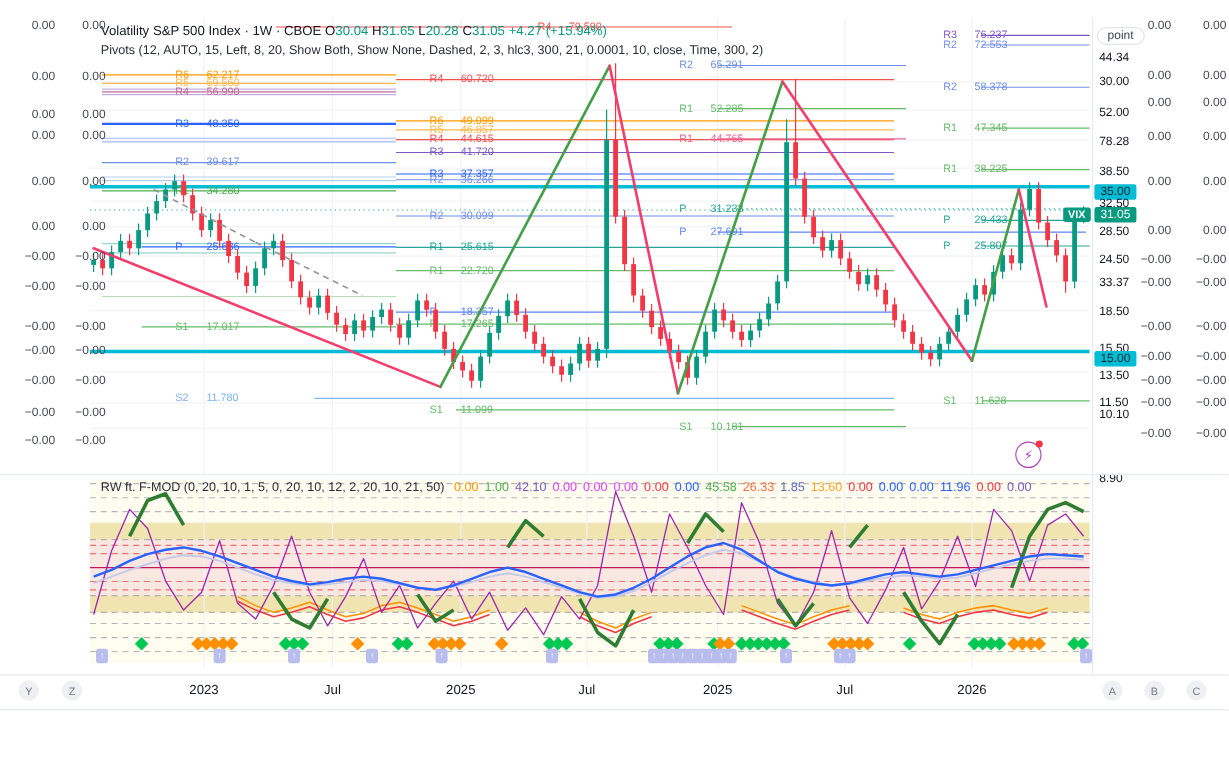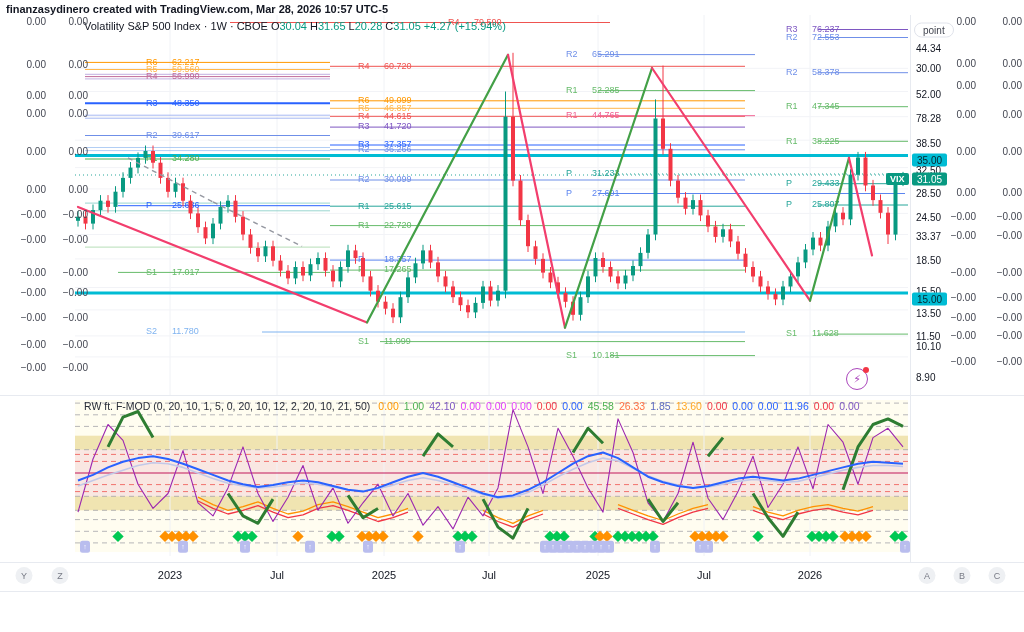--- a/index.html
+++ b/index.html
@@ -27,21 +27,20 @@
   .flash .dot{position:absolute;right:-2px;top:-2px;width:6px;height:6px;border-radius:50%;background:#f23645;}
   .brand{display:flex;align-items:center;gap:7px;}
   .brand-name{font-size:19px;font-weight:700;color:#131722;letter-spacing:-0.3px;}
   .sep-h{position:absolute;left:0;width:1024px;height:1px;background:#e7eaf0;}
   .sep-v{position:absolute;top:15px;width:1px;background:#e7eaf0;}
 </style>
 </head>
 <body>
 
 <div id="app">
-  <div class="abs hdr" style="left:6px;top:3px;">finanzasydinero created with TradingView.com, Mar 28, 2026 10:57 UTC-5</div>
 
   <svg id="svg-main" class="abs" style="left:0;top:0;" width="1024" height="396">
       <line x1="170" y1="15" x2="170" y2="395" stroke="#f0f2f6" stroke-width="1"></line>
       <line x1="277" y1="15" x2="277" y2="395" stroke="#f0f2f6" stroke-width="1"></line>
       <line x1="384" y1="15" x2="384" y2="395" stroke="#f0f2f6" stroke-width="1"></line>
       <line x1="489" y1="15" x2="489" y2="395" stroke="#f0f2f6" stroke-width="1"></line>
       <line x1="598" y1="15" x2="598" y2="395" stroke="#f0f2f6" stroke-width="1"></line>
       <line x1="704" y1="15" x2="704" y2="395" stroke="#f0f2f6" stroke-width="1"></line>
       <line x1="810" y1="15" x2="810" y2="395" stroke="#f0f2f6" stroke-width="1"></line>
       <line x1="75" y1="68.3" x2="908" y2="68.3" stroke="#f2f3f7" stroke-width="1"></line>
@@ -527,20 +526,21 @@
       <text x="655" y="152.62800000000004" font-size="7px" fill="#fff" text-anchor="middle">↑</text>
       <rect x="695" y="144.62800000000004" width="10" height="12" rx="2.5" fill="#b9bdee"></rect>
       <text x="700" y="152.62800000000004" font-size="7px" fill="#fff" text-anchor="middle">↑</text>
       <rect x="703" y="144.62800000000004" width="10" height="12" rx="2.5" fill="#b9bdee"></rect>
       <text x="708" y="152.62800000000004" font-size="7px" fill="#fff" text-anchor="middle">↑</text>
       <rect x="900" y="144.62800000000004" width="10" height="12" rx="2.5" fill="#b9bdee"></rect>
       <text x="905" y="152.62800000000004" font-size="7px" fill="#fff" text-anchor="middle">↑</text>
     </svg>
 
   <div class="abs legend" id="legend-row1" style="left:84px;top:20px;"><span style="color: rgb(19, 23, 34);">Volatility S&amp;P 500 Index</span><span style="color: rgb(19, 23, 34);"> · 1W · CBOE </span><span style="color: rgb(19, 23, 34);">O</span><span style="color: rgb(8, 153, 129);">30.04 </span><span style="color: rgb(19, 23, 34);">H</span><span style="color: rgb(8, 153, 129);">31.65 </span><span style="color: rgb(19, 23, 34);">L</span><span style="color: rgb(8, 153, 129);">20.28 </span><span style="color: rgb(19, 23, 34);">C</span><span style="color: rgb(8, 153, 129);">31.05 </span><span style="color: rgb(8, 153, 129);">+4.27 (+15.94%)</span></div>
+  <div class="abs legend2" style="left:84px;top:36px;">Pivots (12, AUTO, 15, Left, 8, 20, Show Both, Show None, Dashed, 2, 3, hlc3, 300, 21, 0.0001, 10, close, Time, 300, 2)</div>
   <div class="abs legend2" id="legend-lower" style="left:84px;top:400px;white-space:nowrap;"><span>RW ft. F-MOD (0, 20, 10, 1, 5, 0, 20, 10, 12, 2, 20, 10, 21, 50) </span><span style="color: rgb(255, 152, 0); margin-left: 5px;">0.00</span><span style="color: rgb(76, 175, 80); margin-left: 5px;">1.00</span><span style="color: rgb(126, 87, 194); margin-left: 5px;">42.10</span><span style="color: rgb(224, 64, 251); margin-left: 5px;">0.00</span><span style="color: rgb(224, 64, 251); margin-left: 5px;">0.00</span><span style="color: rgb(224, 64, 251); margin-left: 5px;">0.00</span><span style="color: rgb(242, 54, 69); margin-left: 5px;">0.00</span><span style="color: rgb(41, 98, 255); margin-left: 5px;">0.00</span><span style="color: rgb(76, 175, 80); margin-left: 5px;">45.58</span><span style="color: rgb(255, 112, 67); margin-left: 5px;">26.33</span><span style="color: rgb(92, 107, 192); margin-left: 5px;">1.85</span><span style="color: rgb(255, 167, 38); margin-left: 5px;">13.60</span><span style="color: rgb(242, 54, 69); margin-left: 5px;">0.00</span><span style="color: rgb(41, 98, 255); margin-left: 5px;">0.00</span><span style="color: rgb(41, 98, 255); margin-left: 5px;">0.00</span><span style="color: rgb(41, 98, 255); margin-left: 5px;">11.96</span><span style="color: rgb(242, 54, 69); margin-left: 5px;">0.00</span><span style="color: rgb(126, 87, 194); margin-left: 5px;">0.00</span></div>
 
   <div class="abs" id="price-axis" style="left:910px;top:15px;width:52px;height:548px;">
       <div class="pill" style="top:15px;">point</div>
       <div class="tick" style="top:33px;">44.34</div>
       <div class="tick" style="top:53px;">30.00</div>
       <div class="tick" style="top:79px;">52.00</div>
       <div class="tick" style="top:103px;">78.28</div>
       <div class="tick" style="top:128px;">38.50</div>
       <div class="badge cyan" style="top:145px;">35.00</div>
@@ -548,21 +548,21 @@
       <div class="badge green" style="top:164px;">31.05</div>
       <div class="tick" style="top:178px;">28.50</div>
       <div class="tick" style="top:202px;">24.50</div>
       <div class="tick" style="top:221px;">33.37</div>
       <div class="tick" style="top:245px;">18.50</div>
       <div class="tick" style="top:276px;">15.50</div>
       <div class="badge cyan" style="top:284px;">15.00</div>
       <div class="tick" style="top:298px;">13.50</div>
       <div class="tick" style="top:321px;">11.50</div>
       <div class="tick" style="top:331px;">10.10</div>
-      <div class="tick" style="top:362px;">8.90</div>
+      <div class="tick" style="top:384px;">8.90</div>
     </div>
 
   <div id="cols-left">
       <div class="abs num" style="left:8px;top:16px;width:38px;text-align:right;">0.00</div>
       <div class="abs num" style="left:52px;top:16px;width:36px;text-align:right;">0.00</div>
       <div class="abs num" style="left:8px;top:59px;width:38px;text-align:right;">0.00</div>
       <div class="abs num" style="left:52px;top:59px;width:36px;text-align:right;">0.00</div>
       <div class="abs num" style="left:8px;top:90px;width:38px;text-align:right;">0.00</div>
       <div class="abs num" style="left:52px;top:90px;width:36px;text-align:right;">0.00</div>
       <div class="abs num" style="left:8px;top:108px;width:38px;text-align:right;">0.00</div>

